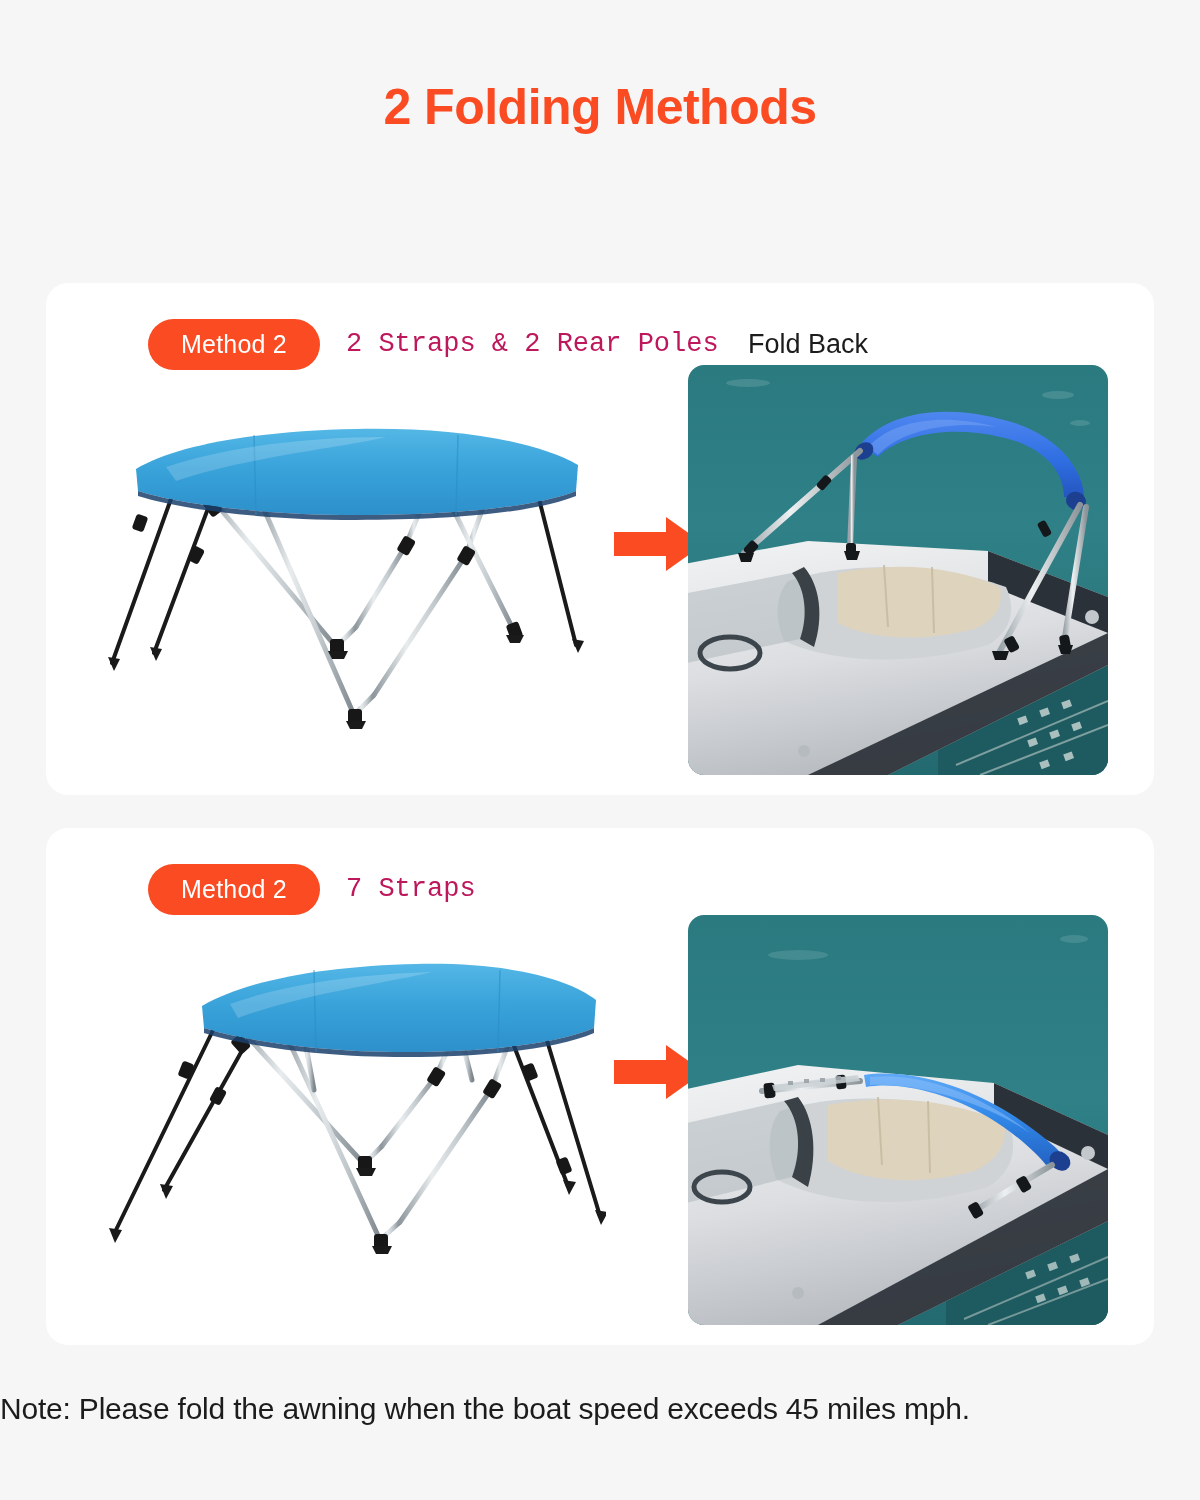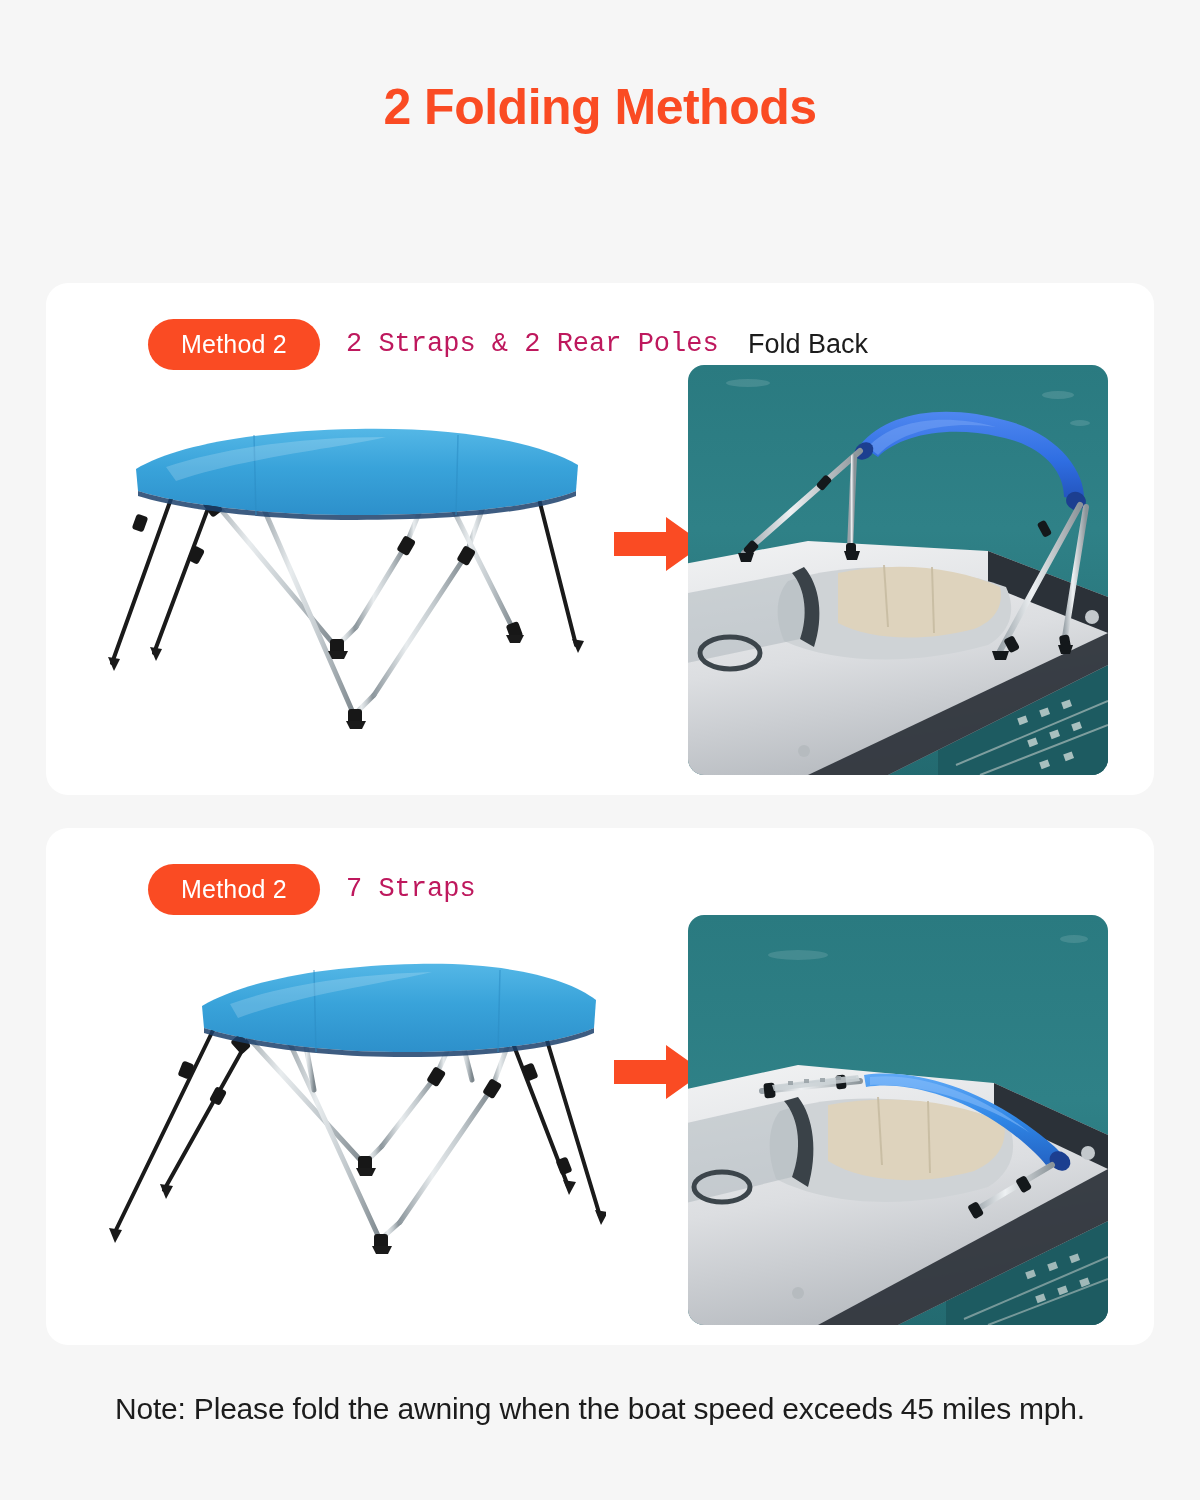--- a/index.html
+++ b/index.html
@@ -115,21 +115,20 @@
   .photo-1 { top: 82px; }
   .photo-2 { top: 87px; }
   .photo svg { width: 100%; height: 100%; display: block; }
 
   
   .note {
     position: absolute;
     top: 1392px;
     left: 0;
     width: 1200px;
-    text-align: center;
     font-size: 30px;
     color: #1c1c1c;
     letter-spacing: -0.2px;
   }
 </style>
 </head>
 <body>
 
 <div class="page-title">2 Folding Methods</div>
 

